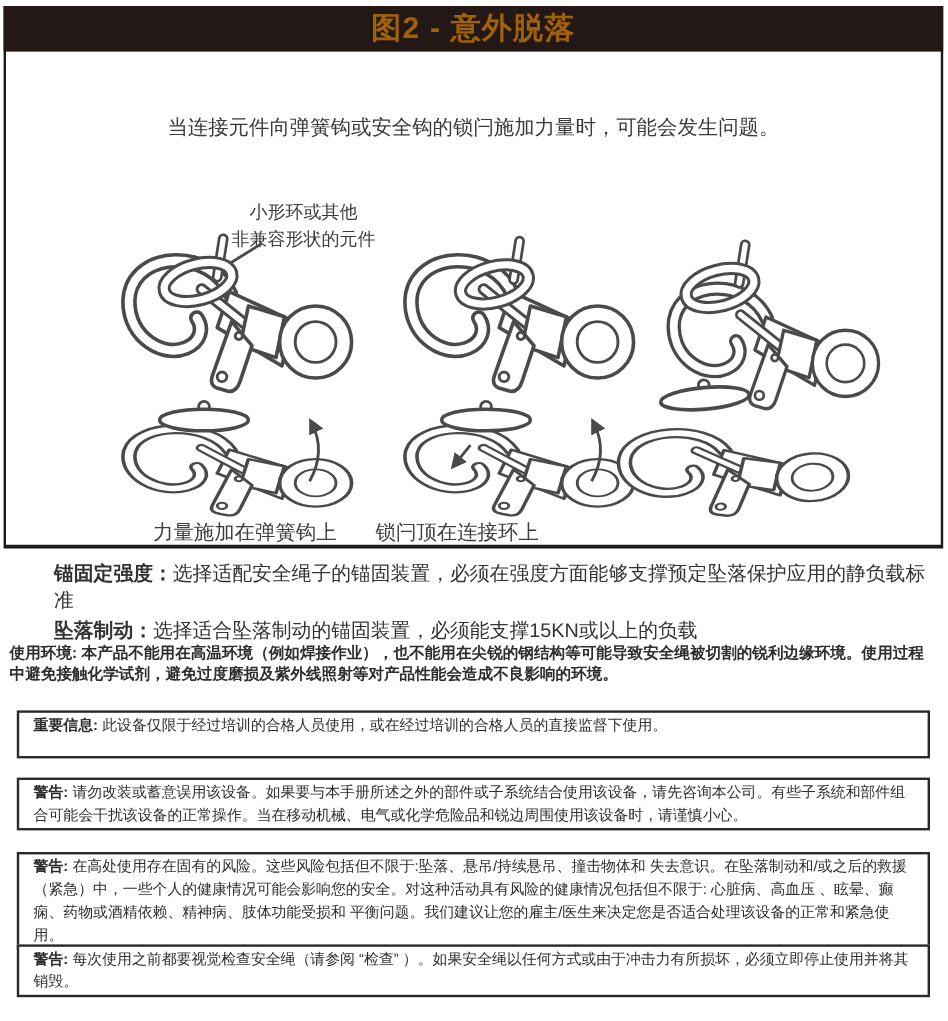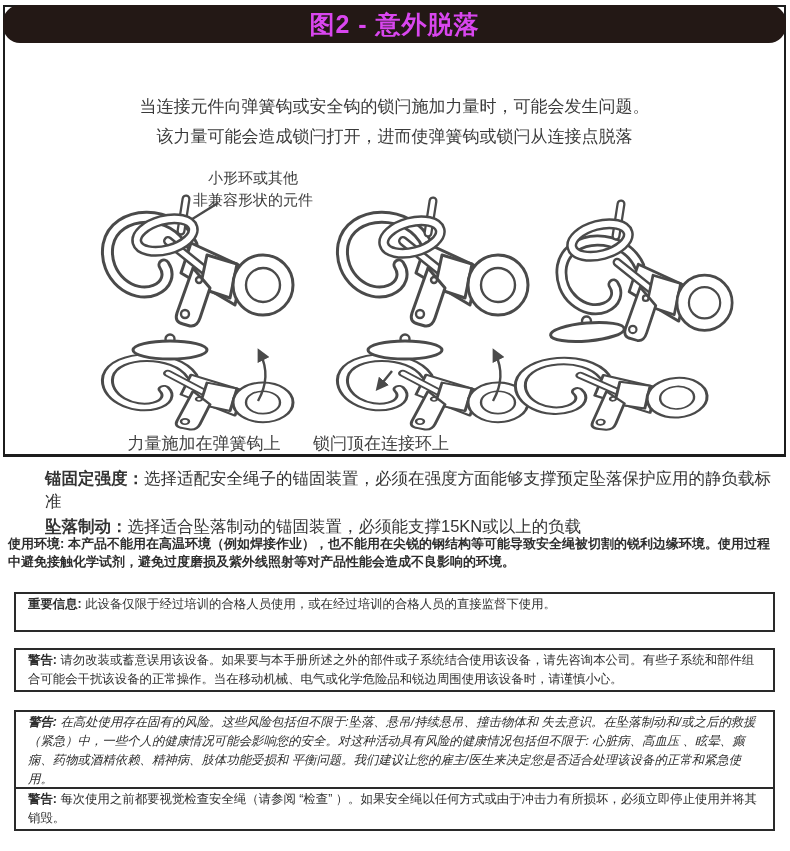--- a/index.html
+++ b/index.html
@@ -14,22 +14,22 @@
     width:790px;height:851px;position:relative;background:#fff;
     font-family:"Liberation Sans","DejaVu Sans",sans-serif;color:var(--text_color);
   }
   
   .figure-box{
     position:absolute;left:3px;top:5px;width:783px;height:452px;
     border:2px solid var(--border_color);border-bottom-width:3px;background:#fff;
   }
   .figure-header{
     position:absolute;left:-2px;top:-2px;width:783px;height:38px;
-    background:var(--header_bg);color:#d946ef;text-align:center;
-    font-size:25px;font-weight:bold;line-height:38px;letter-spacing:1px;border-radius:17px;
+    background:var(--header_bg);color:#a16207;text-align:center;
+    font-size:25px;font-weight:bold;line-height:38px;letter-spacing:1px;
   }
   .intro{
     position:absolute;top:85px;left:0;right:0;text-align:center;
     font-size:17px;line-height:30px;color:#3a3a3a;
   }
   .callout{
     position:absolute;left:188px;top:160px;font-size:15px;line-height:22px;color:#3c3c3c;text-align:center;
   }
   .caption{position:absolute;top:425px;font-size:17px;color:#3f3f3f;text-align:center;}
   .caption.c1{left:99px;width:200px;}
@@ -48,34 +48,33 @@
   .anchor-line .lbl{font-weight:bold;}
   .anchor-line.env{margin-left:50px;margin-top:9px;font-weight:bold;font-size:17px;}
   .usage-env{position:absolute;top:535px;left:8px;width:774px;font-size:13px;line-height:17.5px;font-weight:bold;color:#2e2e2e;}
   .notice-box{
     position:absolute;left:14px;width:761px;border:2px solid #2a2a2a;background:#fff;
     padding:1px 12px;font-size:12.4px;line-height:19px;color:#2e2e2e;
   }
   .notice-box .lbl{font-weight:bold;}
   .nb1{top:592px;min-height:40px;}
   .nb2{top:648px;min-height:42px;}
-  .nb3{top:710px;min-height:68px;font-style:italic;}
+  .nb3{top:710px;min-height:68px;}
   .nb4{top:787px;min-height:38px;}
 </style>
 </head>
 <body>
 
 <div class="figure-box">
   <div class="figure-header">
     <span>图2 - 意外脱落</span>
   </div>
 
   <div class="intro">
     <div>当连接元件向弹簧钩或安全钩的锁闩施加力量时，可能会发生问题。</div>
-    <div>该力量可能会造成锁闩打开，进而使弹簧钩或锁闩从连接点脱落</div>
   </div>
 
   <div class="callout">
     <div>小形环或其他</div>
     <div>非兼容形状的元件</div>
   </div>
 
   <svg class="art" width="783" height="408" viewBox="0 0 783 408" aria-hidden="true">
     <defs>
       <path id="p-curve" d="M 97 50 C 80 12 20 14 13 50 C 8 82 38 104 60 95 C 72 90 75 79 69 70"></path>

